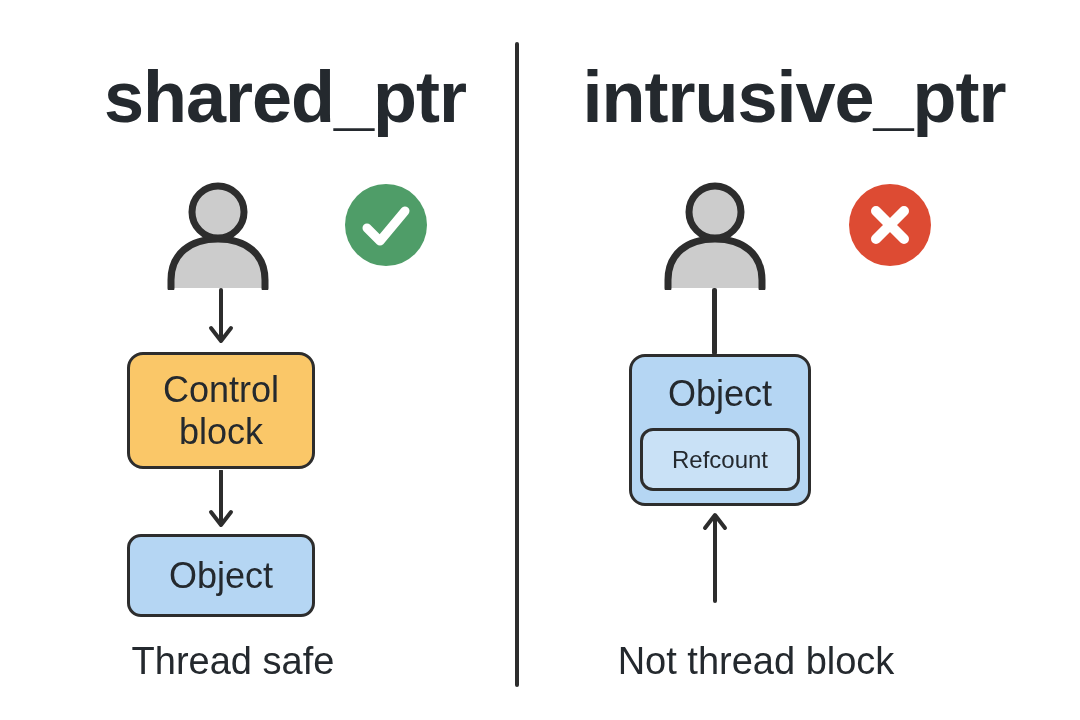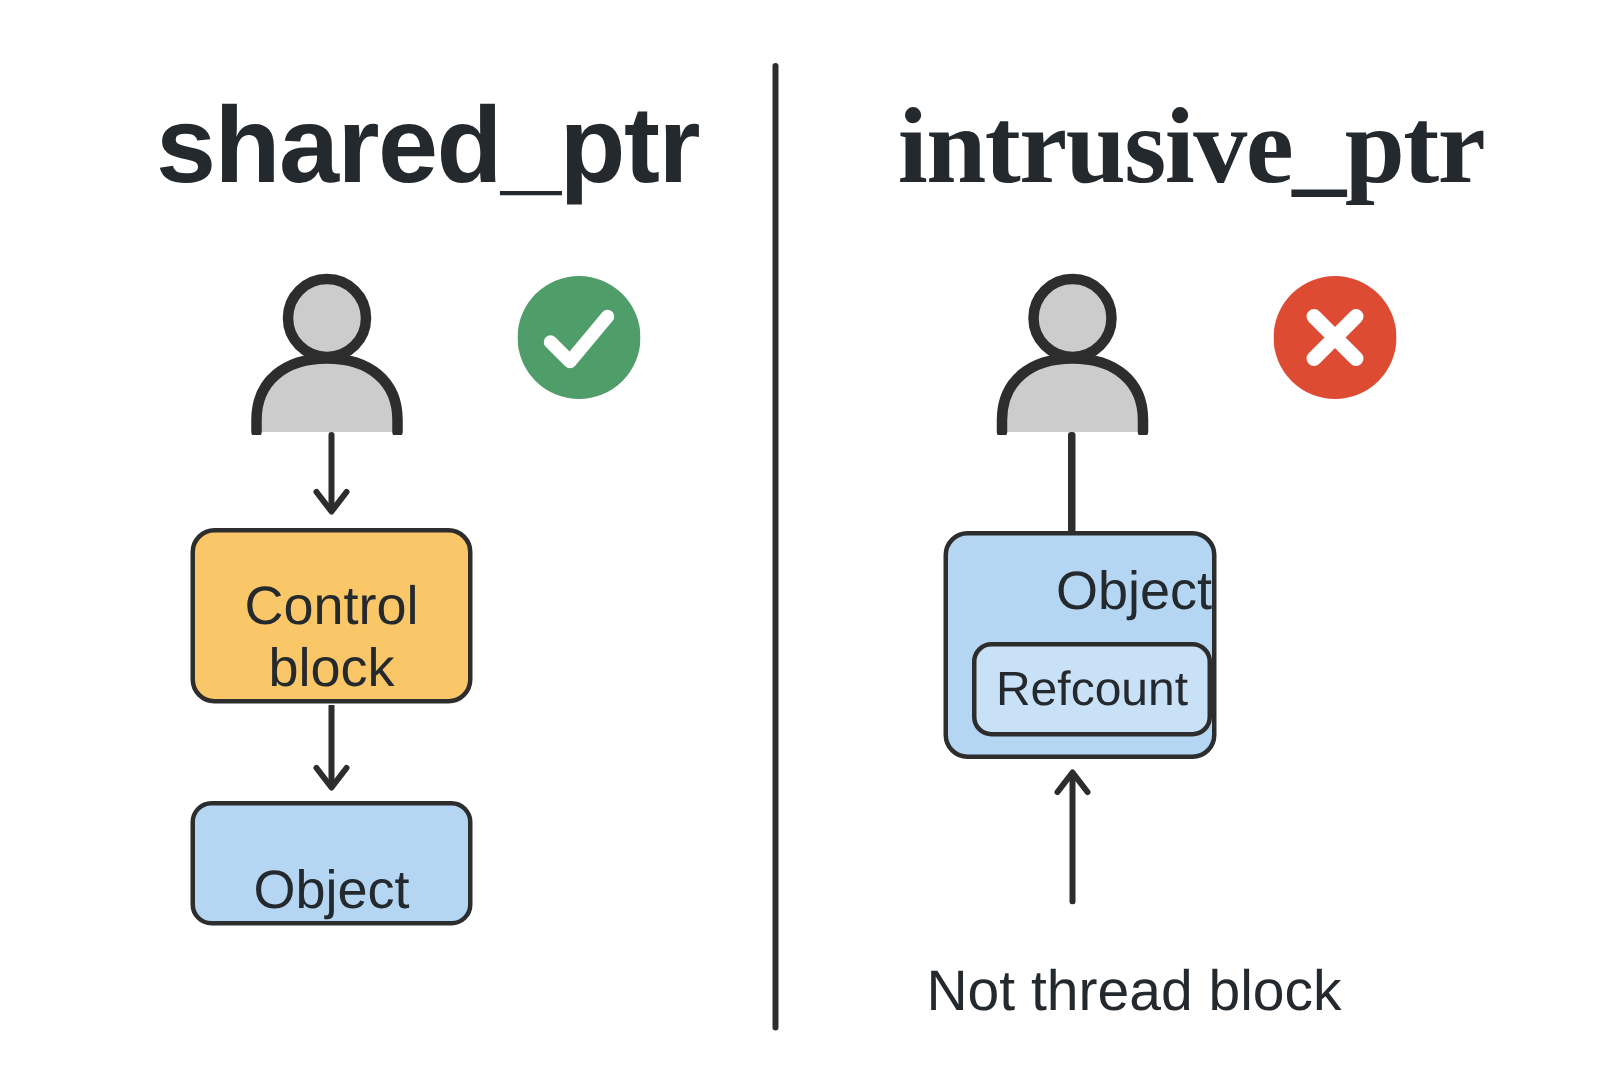--- a/index.html
+++ b/index.html
@@ -11,26 +11,26 @@
   .divider {
     position:absolute; left:515px; top:42px; width:3.5px; height:645px;
     background:var(--outline,#222); border-radius:2px;
   }
   .title {
     position:absolute; top:56px; transform:translateX(-50%);
     font-size:72px; font-weight:700; letter-spacing:-1px;
     white-space:nowrap; color:var(--text,#24292e);
   }
   .title.left  { left:285px; }
-  .title.right { left:794px;font-family:Liberation Serif, serif; }
+  .title.right { left:794px; }
   .abs { position:absolute; }
   .box {
     position:absolute; box-sizing:border-box;
     border:3.5px solid var(--outline,#2d2d2d);
-    display:flex; align-items:flex-end; justify-content:center;
+    display:flex; align-items:center; justify-content:center;
     text-align:center; color:var(--text,#24292e);
   }
   .control-box {
     left:127px; top:352px; width:188px; height:117px;
     border-radius:16px; background:var(--orange-box,#fac768);
     font-size:36px; line-height:1.16;
   }
   .control-box .inner { width:150px; }
   .object-box-left {
     left:127px; top:534px; width:188px; height:83px;
@@ -43,21 +43,21 @@
     flex-direction:column; justify-content:flex-start; padding-top:4px;
   }
   .object-box-right .obj-label {
     font-size:36px; height:66px; display:flex; align-items:center;
   }
   .refcount-box {
     box-sizing:border-box; width:160px; height:63px;
     border:3.5px solid var(--outline,#2d2d2d); border-radius:13px;
     background:var(--blue-box-inner,#c9e1f6);
     display:flex; align-items:center; justify-content:center;
-    font-size:32px; margin-top:1px;
+    font-size:24px; margin-top:1px;
   }
   .caption {
     position:absolute; top:640px; transform:translateX(-50%);
     font-size:38px; white-space:nowrap; color:var(--text,#24292e);
   }
   .caption.left  { left:233px; }
   .caption.right { left:756px; }
   .connector-line {
     position:absolute; left:712px; top:288px; width:4.5px; height:67px;
     background:var(--outline,#2d2d2d); border-radius:2px;
@@ -94,20 +94,21 @@
 
   <svg class="abs" style="left:208px; top:470px;" width="26" height="60" viewBox="0 0 26 60">
     <path d="M13 1 L13 52" fill="none" stroke="var(--outline,#2d2d2d)" stroke-width="4" stroke-linecap="round"></path>
     <path d="M3 42 L13 55 L23 42" fill="none" stroke="var(--outline,#2d2d2d)" stroke-width="4" stroke-linecap="round" stroke-linejoin="round"></path>
   </svg>
 
   <div class="box object-box-left">
     <span>Object</span>
   </div>
 
+  <div class="caption left">Thread safe</div>
 
   <div class="title right">intrusive_ptr</div>
 
   <svg class="abs" style="left:657px; top:178px;" width="116" height="112" viewBox="0 0 116 112">
     <path d="M11 110 L11 102 C11 76 30 61 58 61 C86 61 105 76 105 102 L105 110" fill="var(--person-fill,#ccc)" stroke="var(--outline,#2d2d2d)" stroke-width="7" stroke-linecap="round"></path>
     <circle cx="58" cy="34" r="26" fill="var(--person-fill,#ccc)" stroke="var(--outline,#2d2d2d)" stroke-width="7"></circle>
   </svg>
 
   <svg class="abs" style="left:849px; top:184px;" width="82" height="82" viewBox="0 0 82 82">
     <circle cx="41" cy="41" r="41" style="fill:var(--red,#dd4b33)"></circle>

